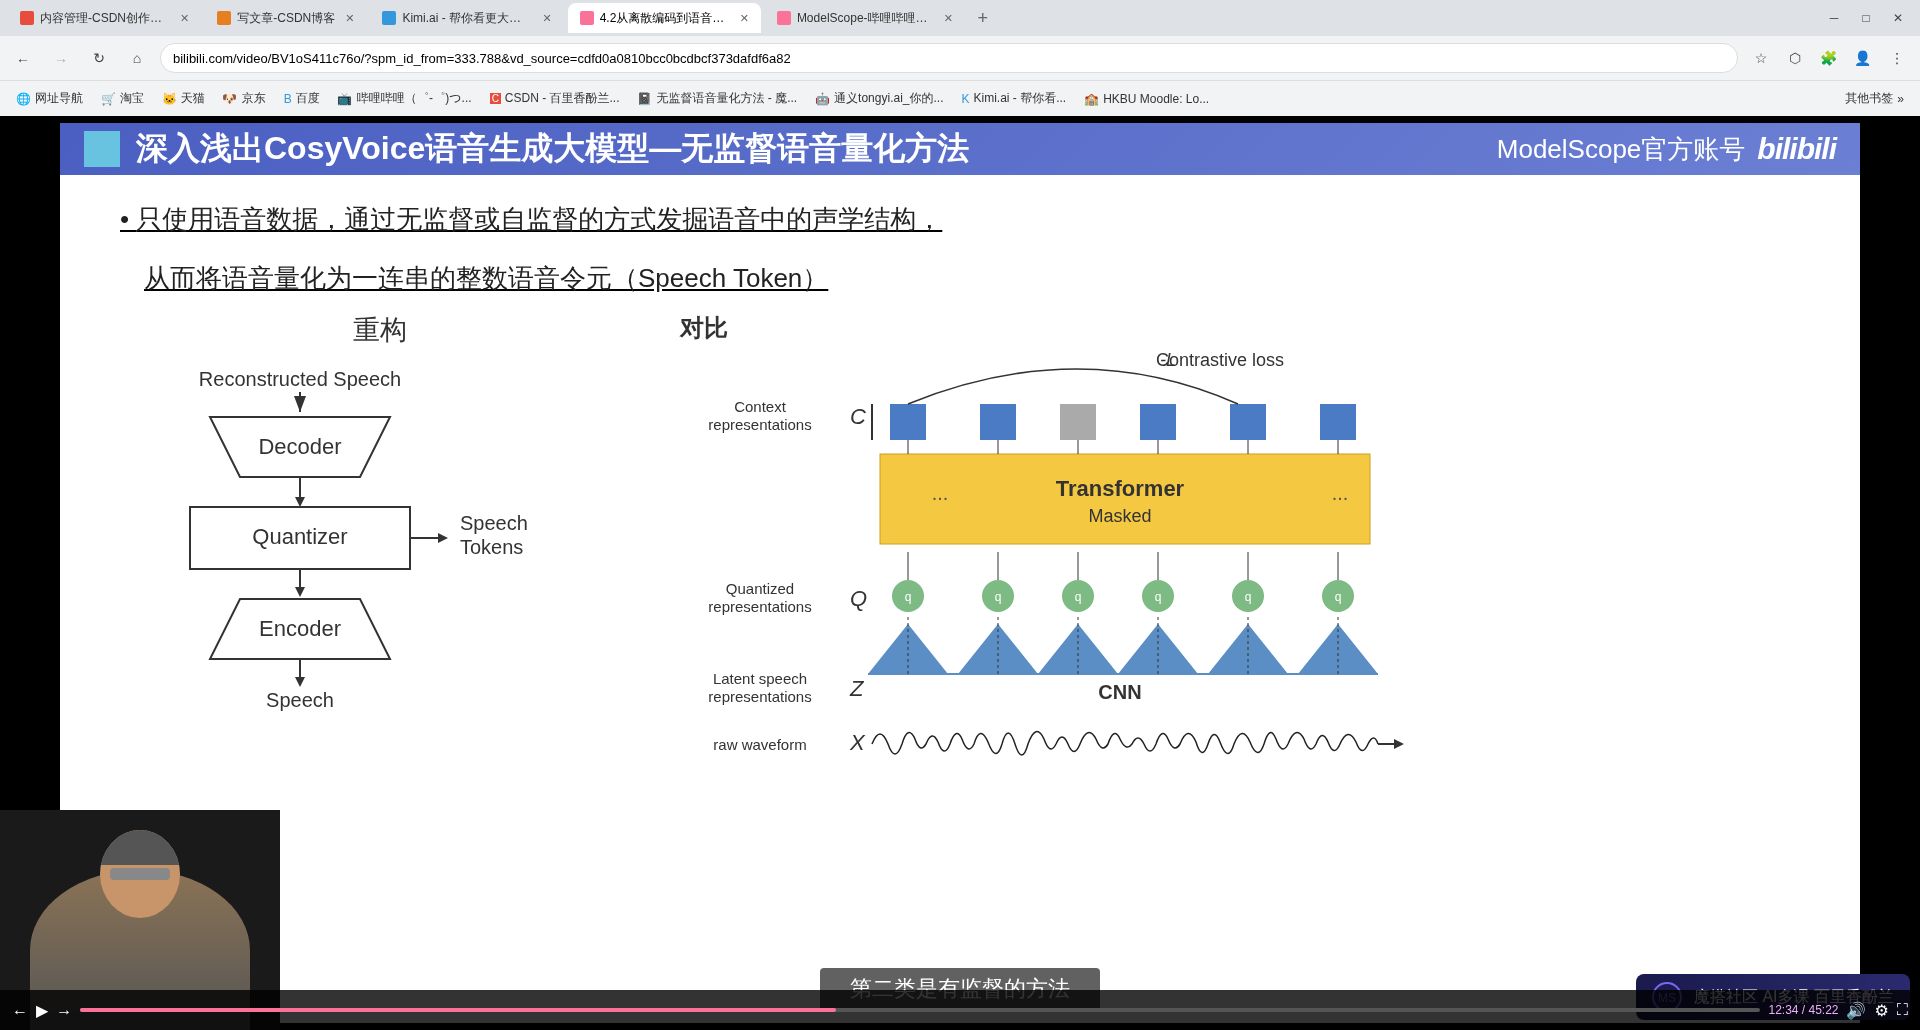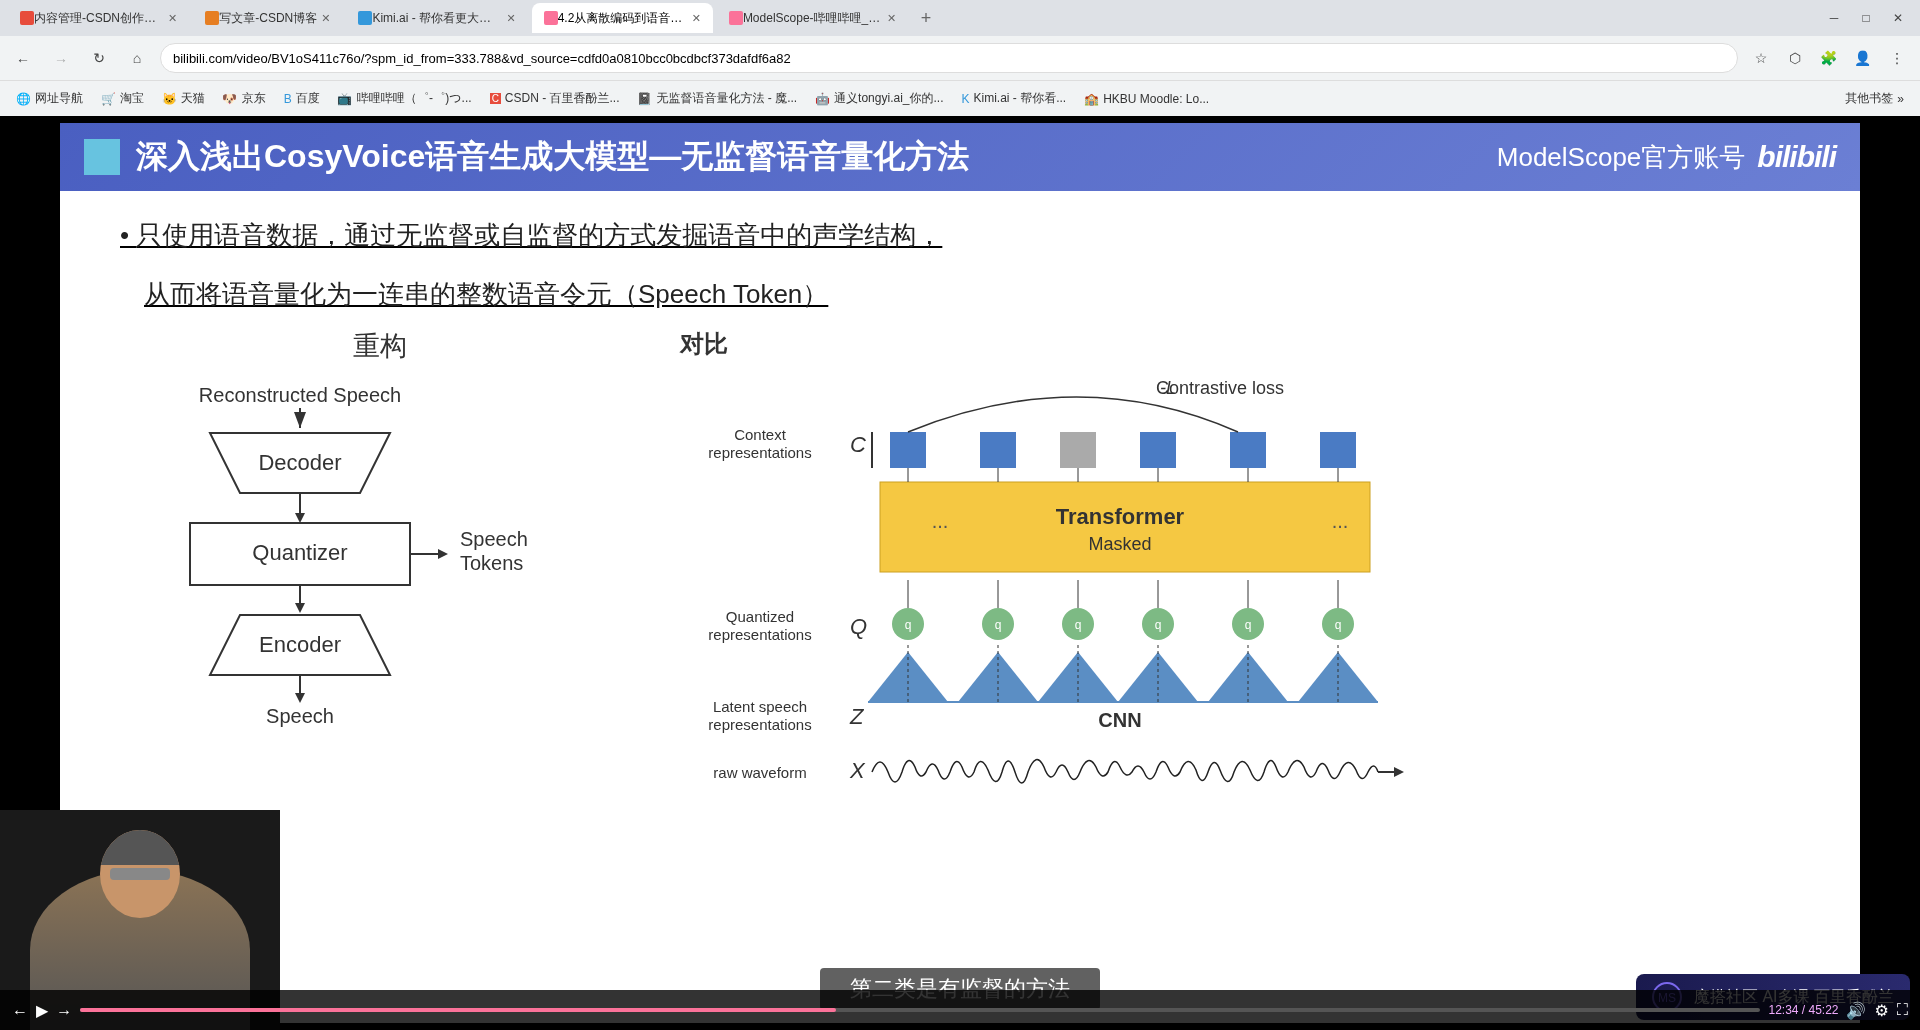--- a/index.html
+++ b/index.html
@@ -13,20 +13,21 @@
       align-items: center;
       padding: 0 8px;
       gap: 4px;
     }
     .tab {
       height: 30px;
       padding: 0 12px;
       border-radius: 8px 8px 0 0;
       display: flex;
       align-items: center;
+      gap: 6px;
       font-size: 12px;
       color: #333;
       background: #dee1e6;
       max-width: 200px;
       white-space: nowrap;
       overflow: hidden;
     }
     .tab.active {
       background: #fff;
       color: #000;
@@ -143,21 +144,21 @@
       width: 1800px;
       height: 900px;
       background: #fff;
       position: relative;
       display: flex;
       flex-direction: column;
     }
 
     
     .slide-header {
-      height: 68px;
+      height: 52px;
       background: linear-gradient(135deg, #4a5fc1, #6b7fd4);
       display: flex;
       align-items: center;
       padding: 0 24px;
       gap: 16px;
     }
     .header-title {
       font-size: 32px;
       color: #fff;
       font-weight: bold;
@@ -491,21 +492,21 @@
             <text x="180" y="274" font-size="22" fill="#333" text-anchor="middle">Encoder</text>
 
             <line x1="180" y1="297" x2="180" y2="317" stroke="#333" stroke-width="2"></line>
             <polygon points="175,315 185,315 180,325" fill="#333"></polygon>
 
             <text x="180" y="345" font-size="20" fill="#333" text-anchor="middle">Speech</text>
           </svg>
         </div>
 
         <div class="right-diagram">
-          <div style="display:flex;gap:30px;margin-bottom:12px;">
+          <div style="display:flex;gap:30px;margin-bottom:0;">
             <span style="font-size:24px;color:#333;font-weight:bold;">对比</span>
           </div>
           <svg width="760" height="480">
 
             <text x="540" y="22" font-size="18" fill="#333" text-anchor="middle">Contrastive loss</text>
 
             <text x="480" y="22" font-size="18" fill="#333" font-style="italic">-L</text>
 
             <text x="80" y="68" font-size="15" fill="#333" text-anchor="middle">Context</text>
             <text x="80" y="86" font-size="15" fill="#333" text-anchor="middle">representations</text>

